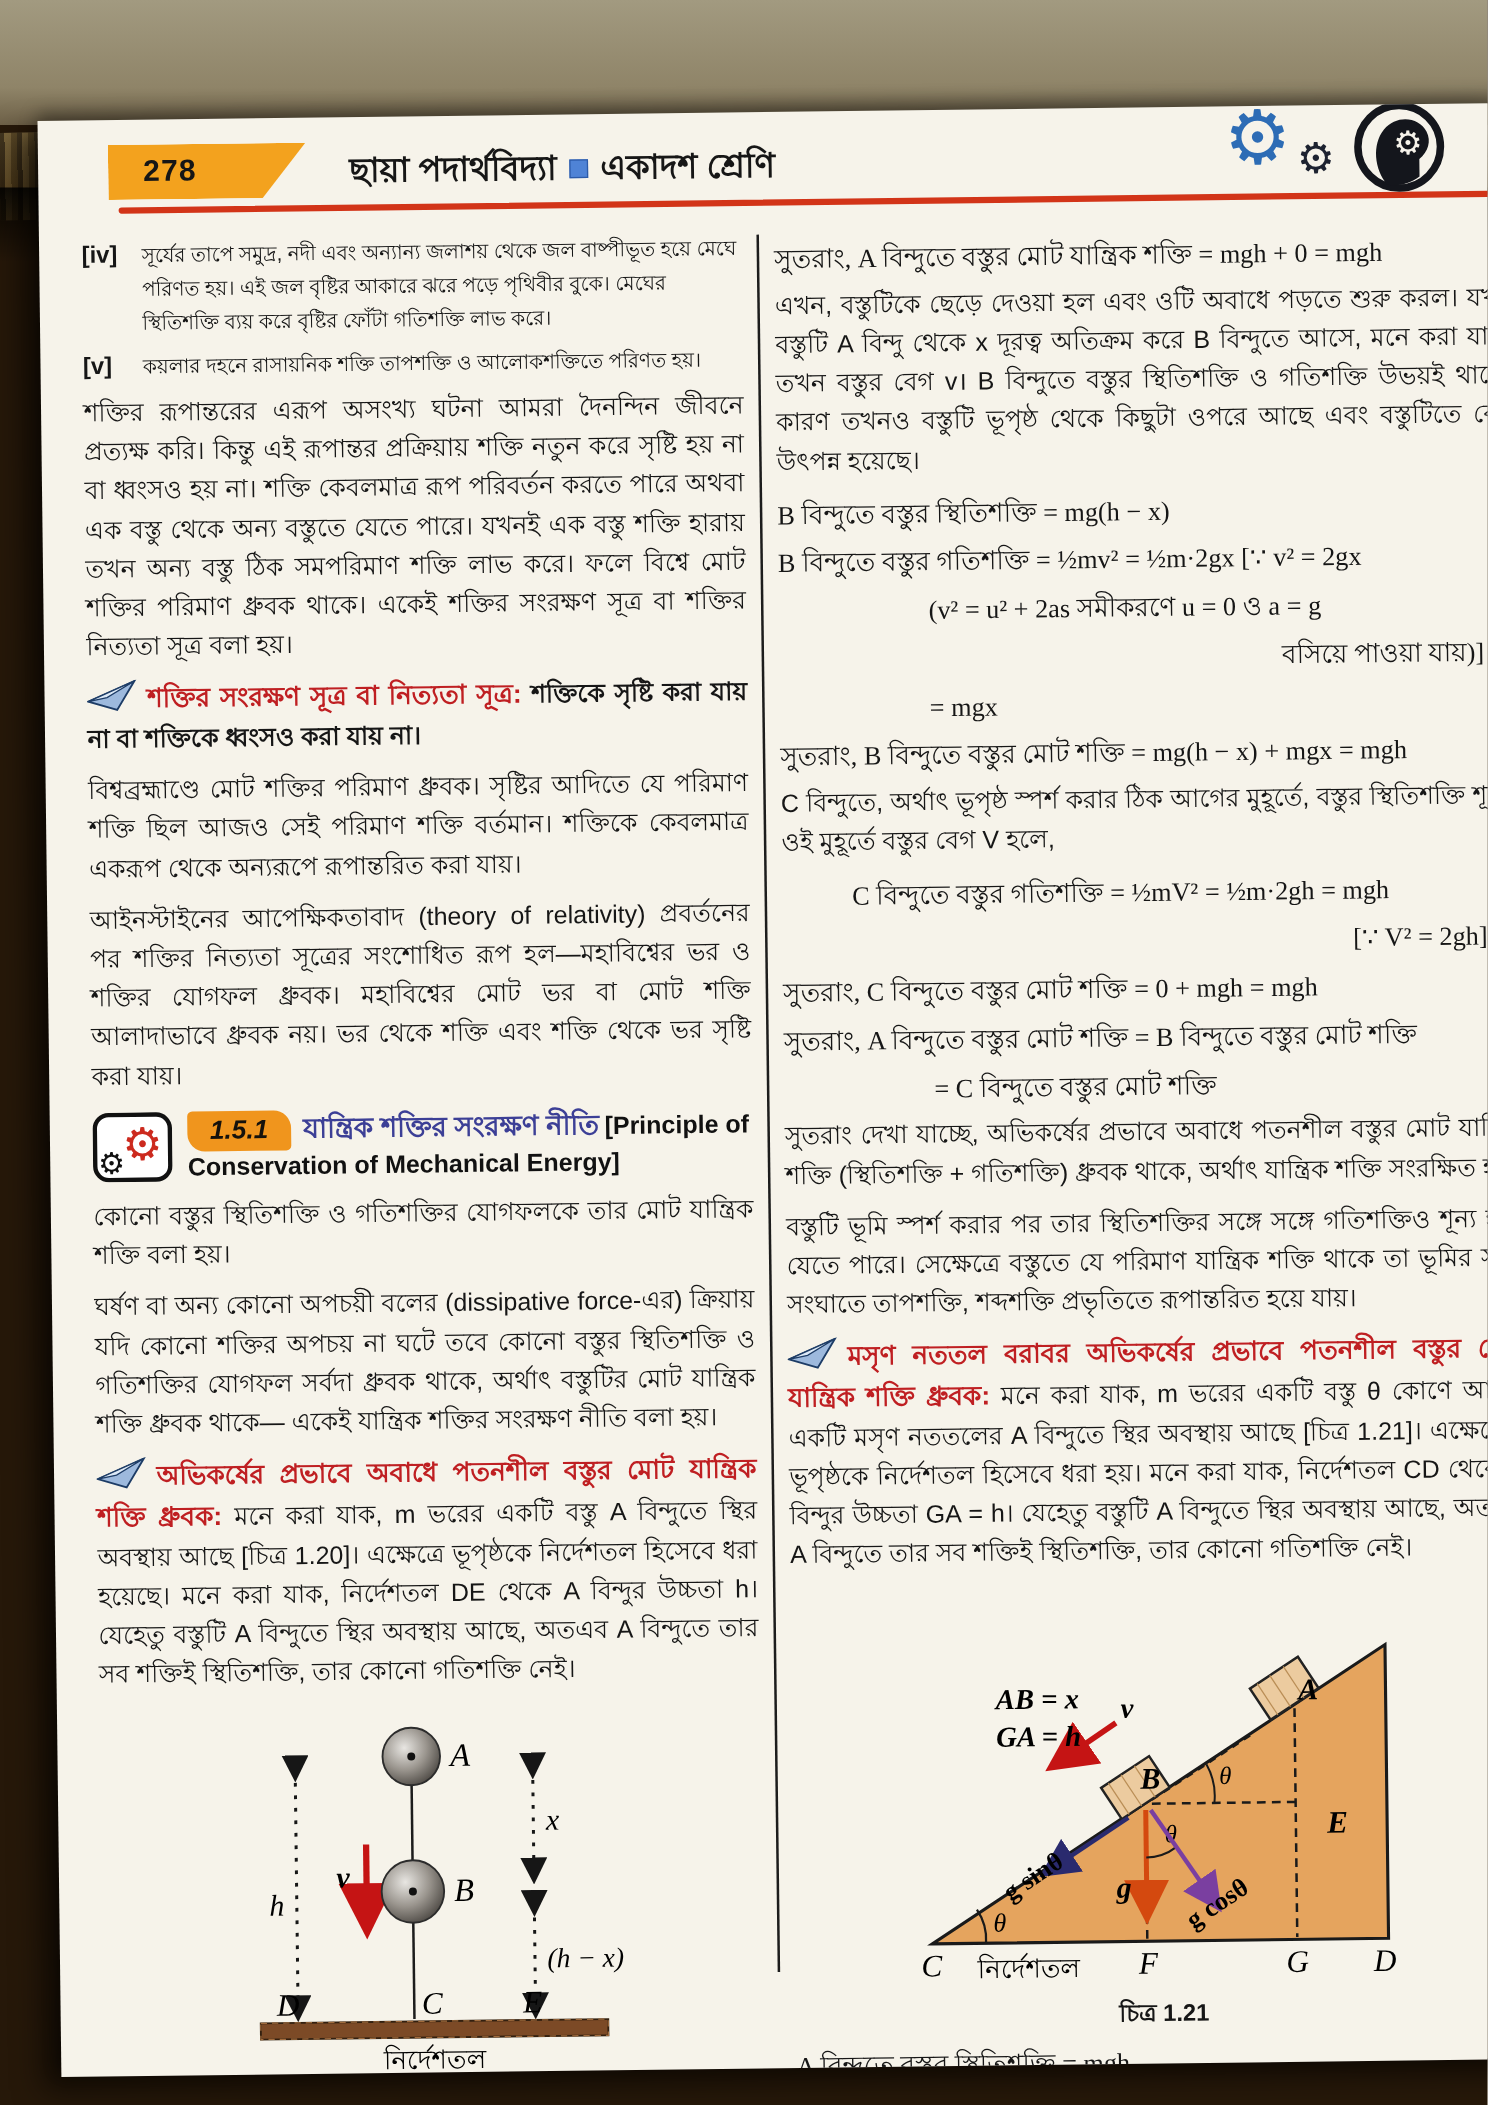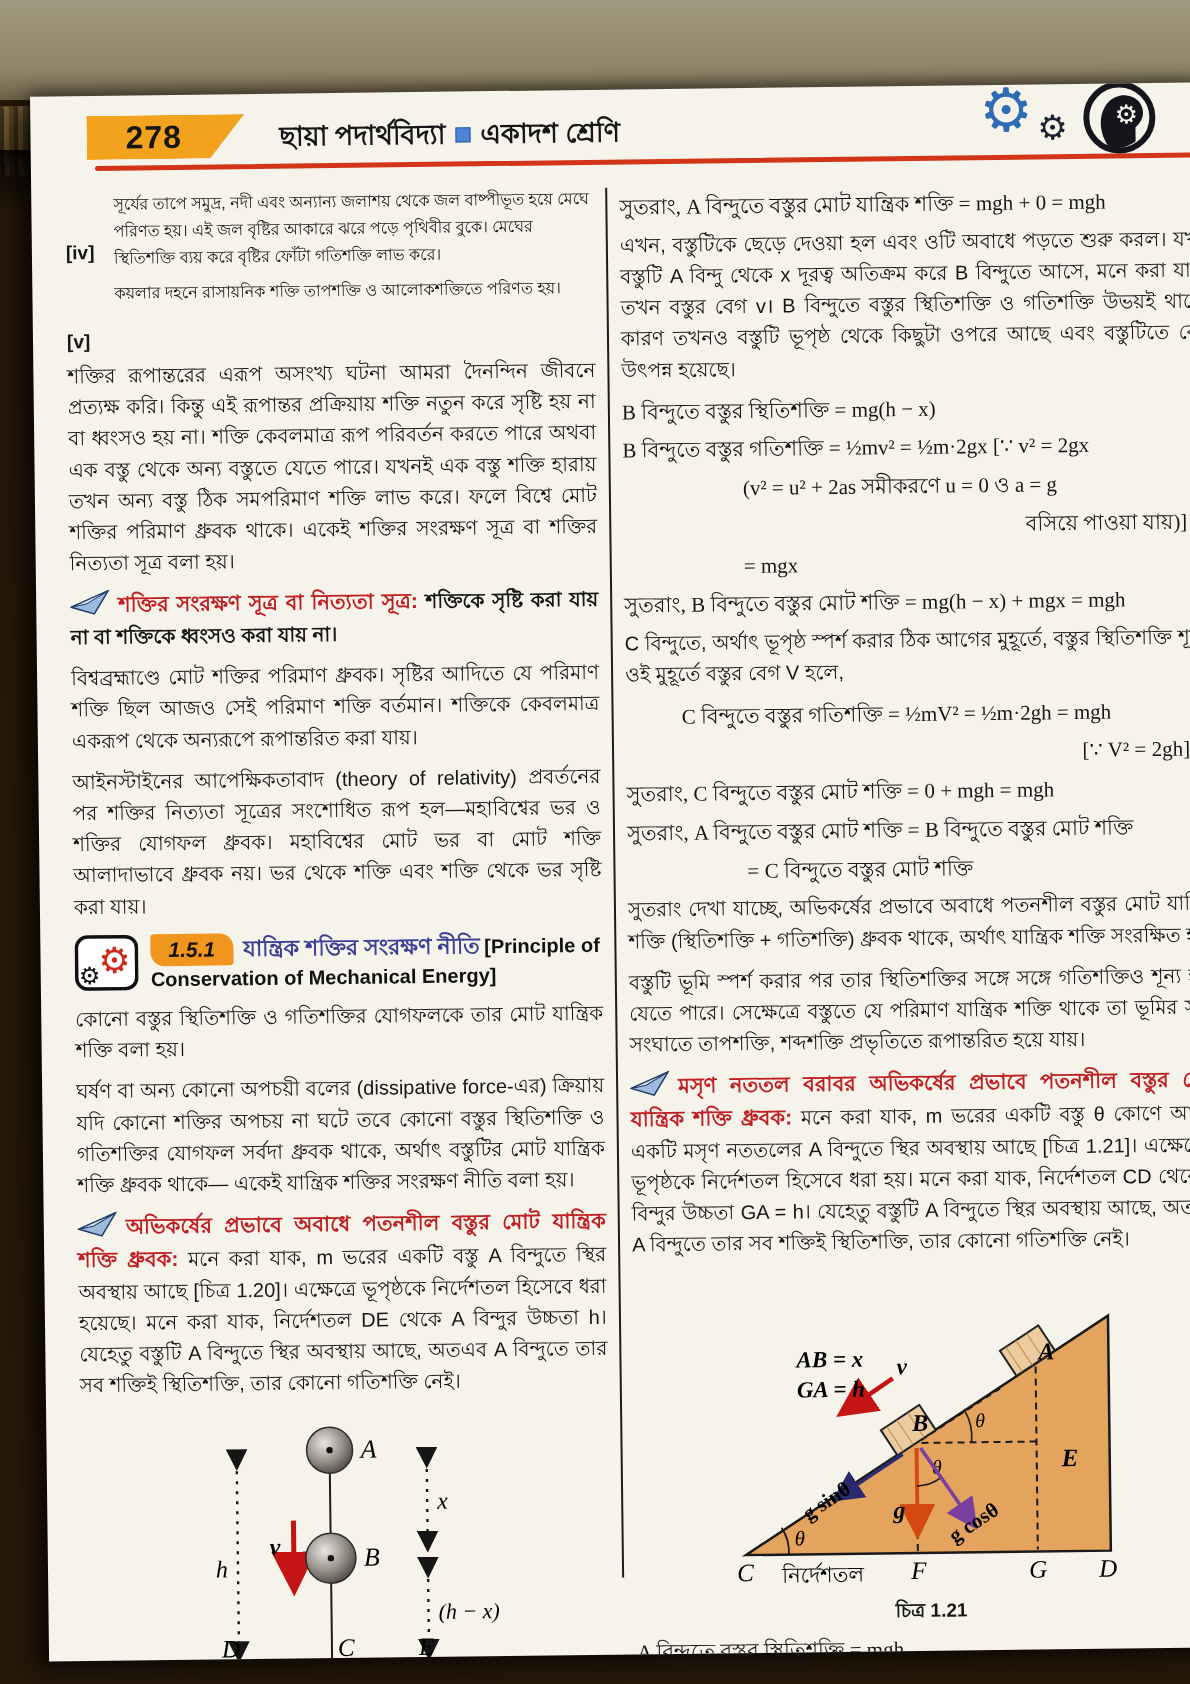--- a/index.html
+++ b/index.html
@@ -34,41 +34,41 @@
     overflow:hidden;color:#161616;
   }
   
   .hdr{position:relative;height:66px;}
   .page-badge{
     position:absolute;left:22px;top:4px;width:158px;height:44px;
     background:#f3a21e;
     clip-path:polygon(0 0,100% 0,78% 100%,0 100%);
     display:flex;align-items:center;
   }
-  .page-badge span{font-weight:bold;font-size:32px;padding-left:39px;letter-spacing:1px;}
+  .page-badge span{font-weight:bold;font-size:24px;padding-left:28px;letter-spacing:1px;}
   .book-title{
     position:absolute;left:215px;top:6px;font-weight:bold;font-size:27px;white-space:nowrap;
   }
   .book-title .sq{display:inline-block;width:13px;height:13px;background:#4f83d6;margin:0 10px 2px 10px;vertical-align:middle;border:1px solid #2c5aa8;}
   .red-rule{
     position:absolute;left:30px;top:54px;width:1110px;height:5px;
     background:#d23418;border-radius:3px;
   }
   .corner-icons{position:absolute;right:28px;top:-26px;width:210px;height:86px;}
   .gear-blue{position:absolute;left:18px;top:6px;font-size:60px;color:#2d6cb5;line-height:1;}
   .gear-black{position:absolute;left:76px;top:36px;font-size:34px;color:#1d2230;line-height:1;}
   .head-logo{position:absolute;left:118px;top:2px;}
   
   .columns{display:flex;margin-top:14px;}
   .col-left{width:528px;flex:none;}
   .divider{flex:none;width:2px;background:#1c1c1c;margin:2px 12px 0 12px;height:1390px;}
   .col-right{width:590px;flex:none;}
   p{margin:0 0 10px 0;font-size:20px;line-height:1.56;text-align:justify;}
   .li{display:flex;margin-bottom:8px;}
-  .li .mk{flex:none;width:48px;font-weight:bold;font-size:19px;padding-top:2px;margin-top:48px;}
+  .li .mk{flex:none;width:48px;font-weight:bold;font-size:19px;padding-top:2px;}
   .li .tx{flex:1;}
   .bold{font-weight:bold;}
   .subhead .red{color:#bf1f22;font-weight:bold;font-size:21px;}
   .subhead svg{vertical-align:-4px;margin-right:8px;}
   .eq{font-family:"Liberation Serif",serif;font-size:21px;margin:6px 0;text-align:left;}
   .eq.ind{padding-left:56px;}
   .eq.ctr{padding-left:120px;}
   .eq.rgt{text-align:right;padding-right:26px;}
   
   .section-head{display:flex;gap:12px;align-items:flex-start;margin:12px 0 10px 0;}

